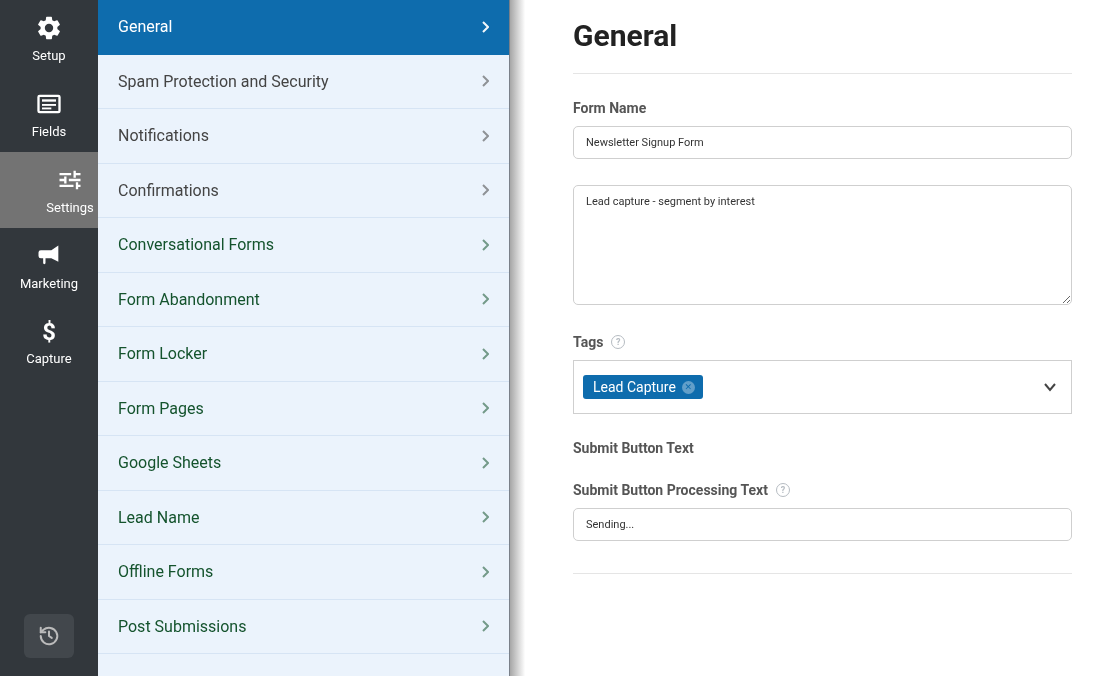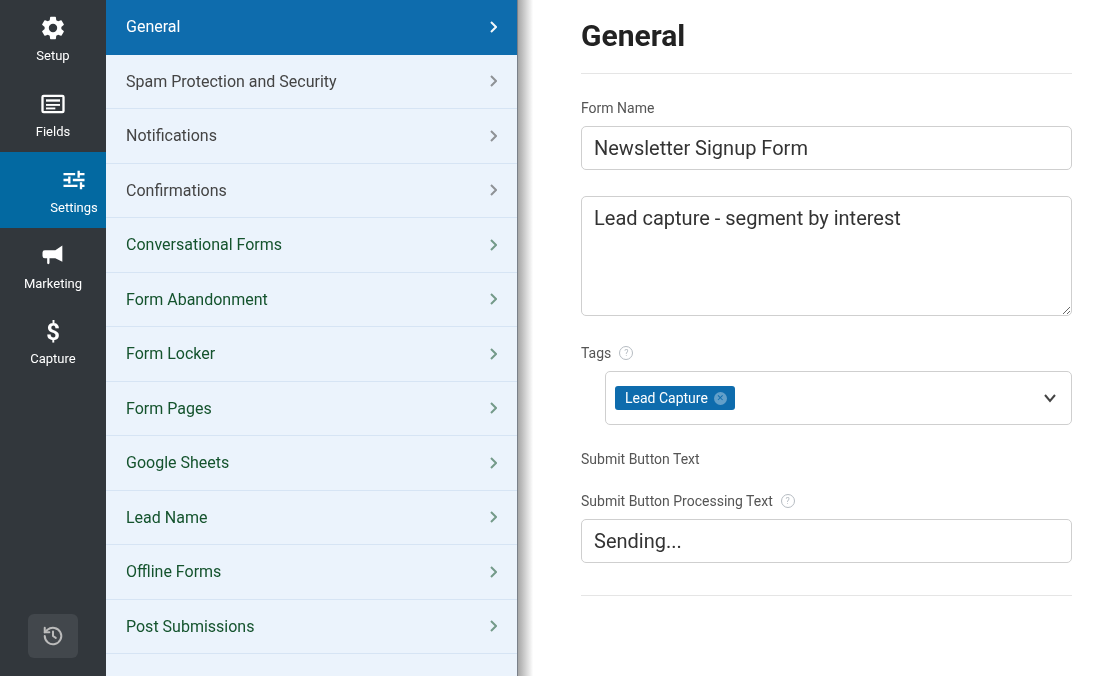--- a/index.html
+++ b/index.html
@@ -11,41 +11,41 @@
     background: #fff;
     overflow: hidden;
   }
   .app {
     display: flex;
     width: 1116px;
     height: 676px;
   }
   
   .nav-rail {
-    width: 106px;
+    width: 98px;
     background: #32373c;
     display: flex;
     flex-direction: column;
     position: relative;
     flex-shrink: 0;
     justify-content: center;
   }
   .nav-rail-item {
     height: 76px;
     display: flex;
     flex-direction: column;
     align-items: center;
     justify-content: center;
     gap: 6px;
     color: #fff;
     font-size: 13px;
     cursor: pointer;
   }
   .nav-rail-item.active {
-    background: #0369a1;
+    background: #737373;
     padding-left: 42px;
   }
   .nav-rail-item .icon { color: #fff; }
   .nav-rail .spacer { flex: 1; }
   .rail-footer {
     padding: 14px 0 18px;
     display: flex;
     justify-content: center;
   }
   .history-btn {
@@ -107,51 +107,51 @@
     border-bottom: 1px solid #e5e5e5;
   }
   .field { margin-top: 26px; }
   .field-label {
     font-size: 14px;
     color: #555;
     display: flex;
     align-items: center;
     gap: 8px;
     margin-bottom: 10px;
+    font-weight: bold;
   }
   .help-icon {
     width: 14px; height: 14px;
     border: 1.5px solid #b6bcc2;
     border-radius: 50%;
     display: inline-flex;
     align-items: center;
     justify-content: center;
     font-size: 9px;
     color: #b6bcc2;
   }
   .text-input, .textarea {
     width: 100%;
     border: 1px solid #cfcfcf;
     border-radius: 5px;
     padding: 9px 12px;
-    font-size: 20px;
+    font-size: 11px;
     font-family: inherit;
     color: #333;
     background: #fff;
   }
   .textarea { height: 120px; resize: both; }
   .tag-select {
     border: 1px solid #cfcfcf;
-    border-radius: 5px;
+    border-radius: 0;
     padding: 9px 38px 9px 9px;
     display: flex;
     align-items: center;
     position: relative;
     min-height: 54px;
-    margin-left: 24px;
   }
   .tag-chip {
     background: #0e6cad;
     color: #fff;
     font-size: 14px;
     padding: 4px 8px 4px 10px;
     border-radius: 3px;
     display: inline-flex;
     align-items: center;
     gap: 6px;

